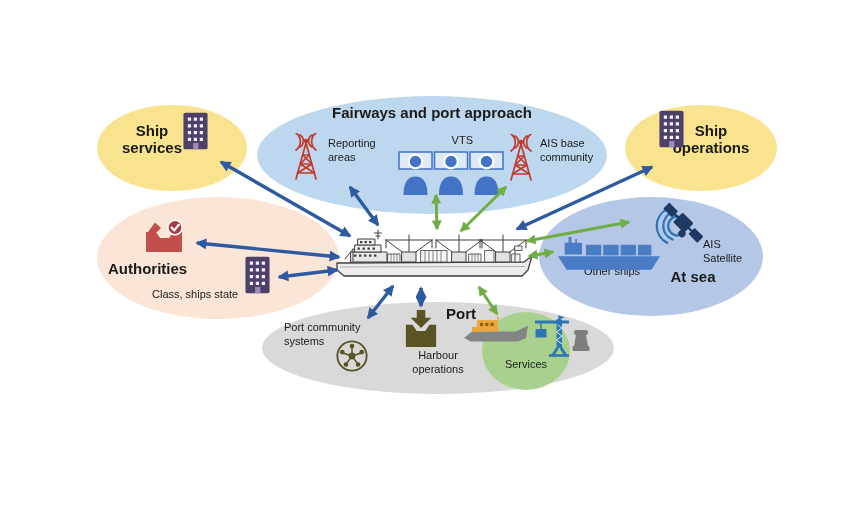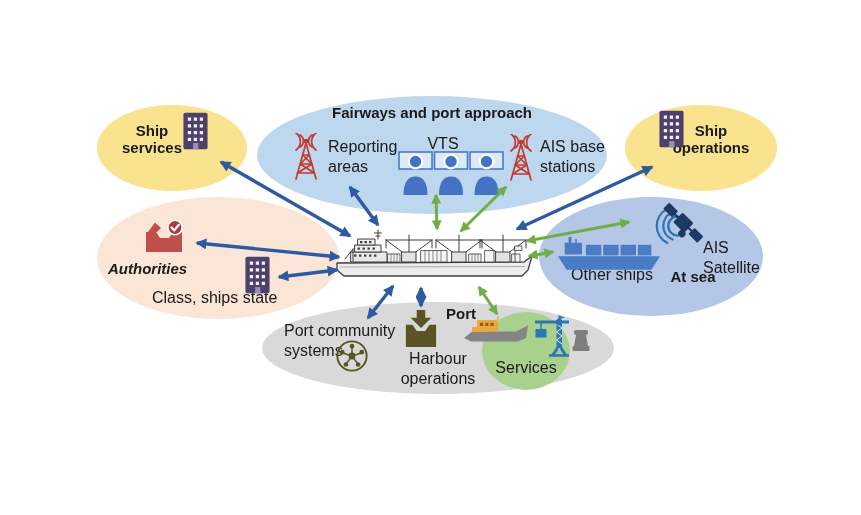--- a/index.html
+++ b/index.html
@@ -1,21 +1,21 @@
 <!DOCTYPE html>
 <html><head>
 <meta charset="utf-8">
 <style>
   html,body{margin:0;padding:0;background:#ffffff;}
   .canvas{
     position:relative;width:861px;height:515px;background:#ffffff;overflow:hidden;
     font-family:"Liberation Sans", sans-serif;color:#1a1a1a;
   }
   .ell{position:absolute;border-radius:50%;z-index:1;}
-  .lbl{position:absolute;z-index:3;font-size:16px;line-height:1.26;white-space:pre-line;}
+  .lbl{position:absolute;z-index:3;font-size:11px;line-height:1.26;white-space:pre-line;}
   .ttl{position:absolute;z-index:3;font-size:15px;font-weight:700;line-height:1.15;white-space:pre-line;letter-spacing:0;}
   .ctr{text-align:center;}
   .icon{position:absolute;z-index:3;}
   .arrows{position:absolute;left:0;top:0;z-index:4;pointer-events:none;}
   .ship{position:absolute;left:335px;top:227px;z-index:3;}
 </style>
 </head>
 <body>
 
 <div class="canvas">
@@ -26,29 +26,29 @@
   <div class="ell" style="left:97px;top:197px;width:242px;height:122px;background:#fbe5d6;"></div>
   <div class="ell" style="left:539px;top:197px;width:224px;height:119px;background:#b4c7e7;"></div>
   <div class="ell" style="left:262px;top:302px;width:352px;height:92px;background:#d9d9d9;"></div>
   <div class="ell" style="left:482px;top:312px;width:88px;height:78px;background:#a9d18e;z-index:2;"></div>
 
   <div class="ttl ctr" style="left:106px;top:122px;width:92px;">Ship
 services</div>
   <div class="ttl ctr" style="left:258px;top:104px;width:348px;">Fairways and port approach</div>
   <div class="ttl ctr" style="left:650px;top:122px;width:122px;">Ship
 operations</div>
-  <div class="ttl" style="left:108px;top:260px;font-style:italic;">Authorities</div>
+  <div class="ttl" style="left:108px;top:260px;">Authorities</div>
   <div class="ttl ctr" style="left:653px;top:268px;width:80px;">At sea</div>
   <div class="ttl" style="left:446px;top:305px;">Port</div>
 
   <div class="lbl" style="left:328px;top:137px;">Reporting
 areas</div>
-  <div class="lbl ctr" style="left:413px;top:134px;width:60px;">VTS</div>
+  <div class="lbl ctr" style="left:413px;top:134px;width:60px;text-align:right;">VTS</div>
   <div class="lbl" style="left:540px;top:137px;">AIS base
-stations</div>
+community</div>
   <div class="lbl" style="left:152px;top:288px;">Class, ships state</div>
   <div class="lbl ctr" style="left:569px;top:265px;width:86px;">Other ships</div>
   <div class="lbl" style="left:703px;top:238px;">AIS
 Satellite</div>
   <div class="lbl" style="left:284px;top:321px;">Port community
 systems</div>
   <div class="lbl ctr" style="left:400px;top:349px;width:76px;">Harbour
 operations</div>
   <div class="lbl ctr" style="left:488px;top:358px;width:76px;">Services</div>
 

